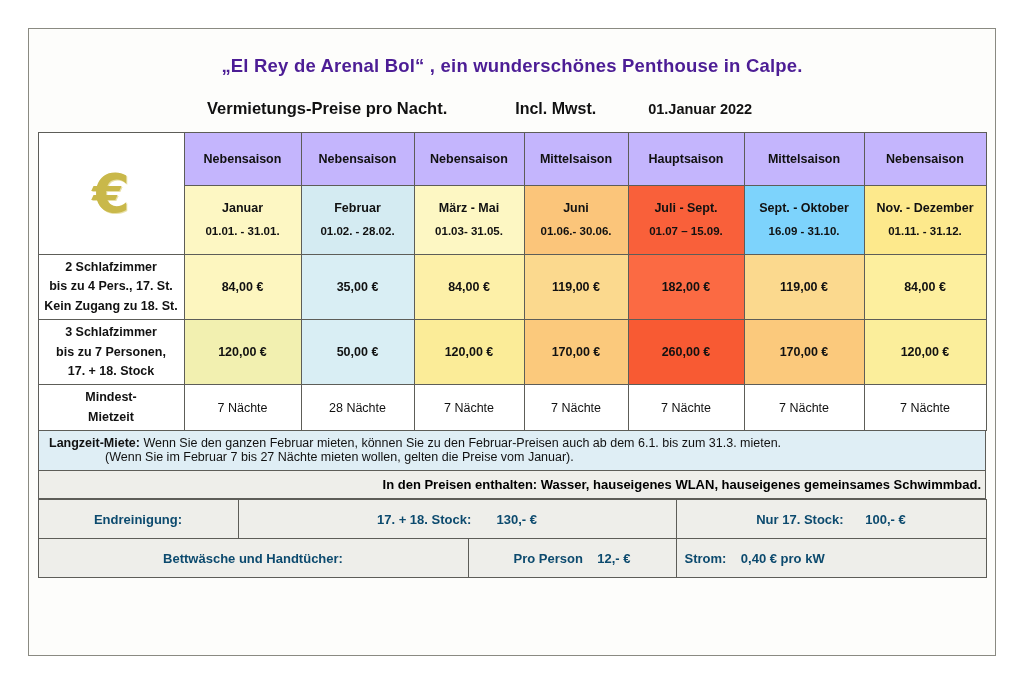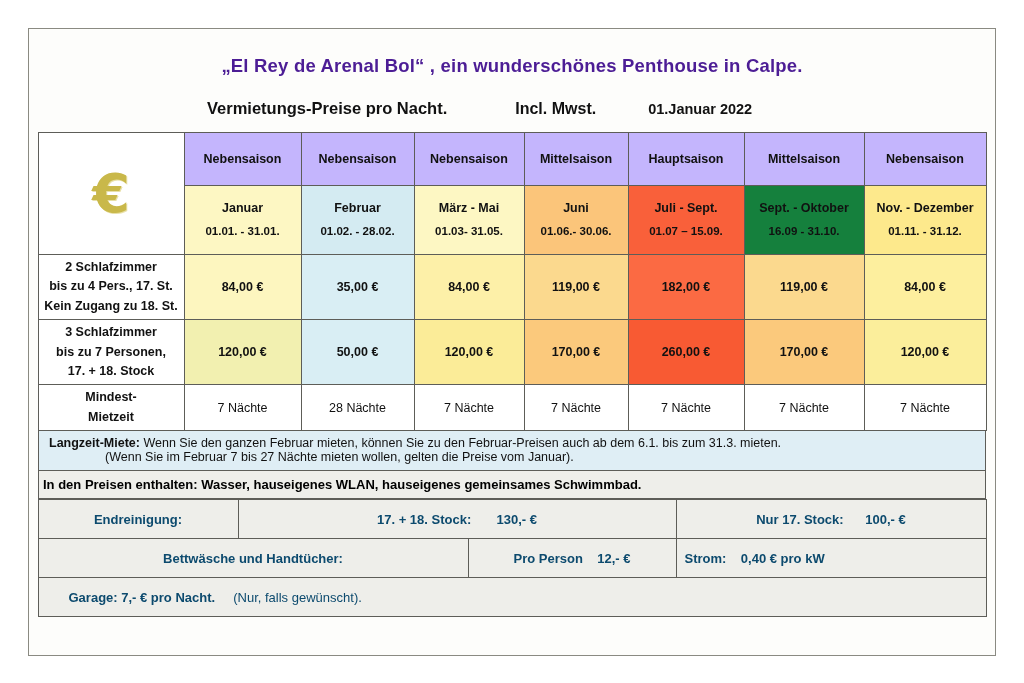--- a/index.html
+++ b/index.html
@@ -84,21 +84,21 @@
     line-height:1;
     text-shadow:1px 1px 0 #e8e0a8;
     font-family:"DejaVu Sans", sans-serif;
   }
 
   
   .c-nk{background:#fdf7c3;}      
   .c-feb{background:#d4ebf2;}     
   .c-jun{background:#fbc57a;}     
   .c-jul{background:#f9603a;}     
-  .c-sep{background:#15803d;}     
+  .c-sep{background:#7dd3fc;}     
   .c-nov{background:#fde98c;}
 
   .p-nk{background:#fdf6bf;}
   .p-feb{background:#d9eef4;}
   .p-mar{background:#fdf0a8;}
   .p-jun{background:#fbd98e;}
   .p-jul{background:#fb6a43;}
   .p-sept{background:#fbd98e;}
   .p-nov{background:#fdef9e;}
 
@@ -122,21 +122,21 @@
     color:#111;
   }
   .infoblock .l1{font-weight:bold;}
   .infoblock .l1 span.reg{font-weight:normal;}
   .infoblock .l2{padding-left:56px;}
   .included{
     width:948px;margin:0 auto;
     border:1px solid #5d5d58;
     border-top:none;
     background:#eeeeea;
-    text-align:left;
+    text-align:right;
     font-size:13px;
     font-weight:bold;
     padding:6px 4px;
     box-sizing:border-box;
   }
   .included .reg{font-weight:bold;}
   table.bottom{
     border-collapse:collapse;
     width:948px;margin:0 auto;
     table-layout:fixed;
@@ -307,23 +307,16 @@
         <span>Pro Person</span>
         &nbsp;&nbsp;
         <span>12,- €</span>
       </td>
       <td class="l">
         <span>Strom:</span>
         &nbsp;&nbsp;
         <span>0,40 € pro kW</span>
       </td>
     </tr>
-    <tr>
-      <td class="l" colspan="4">
-        <span style="padding-left:22px">Garage: 7,- € pro Nacht.</span>
-        &nbsp;&nbsp;&nbsp;
-        <span style="font-weight:normal">(Nur, falls gewünscht).</span>
-      </td>
-    </tr>
   </tbody>
     </table>
 
 </div>
 
 </body></html>

